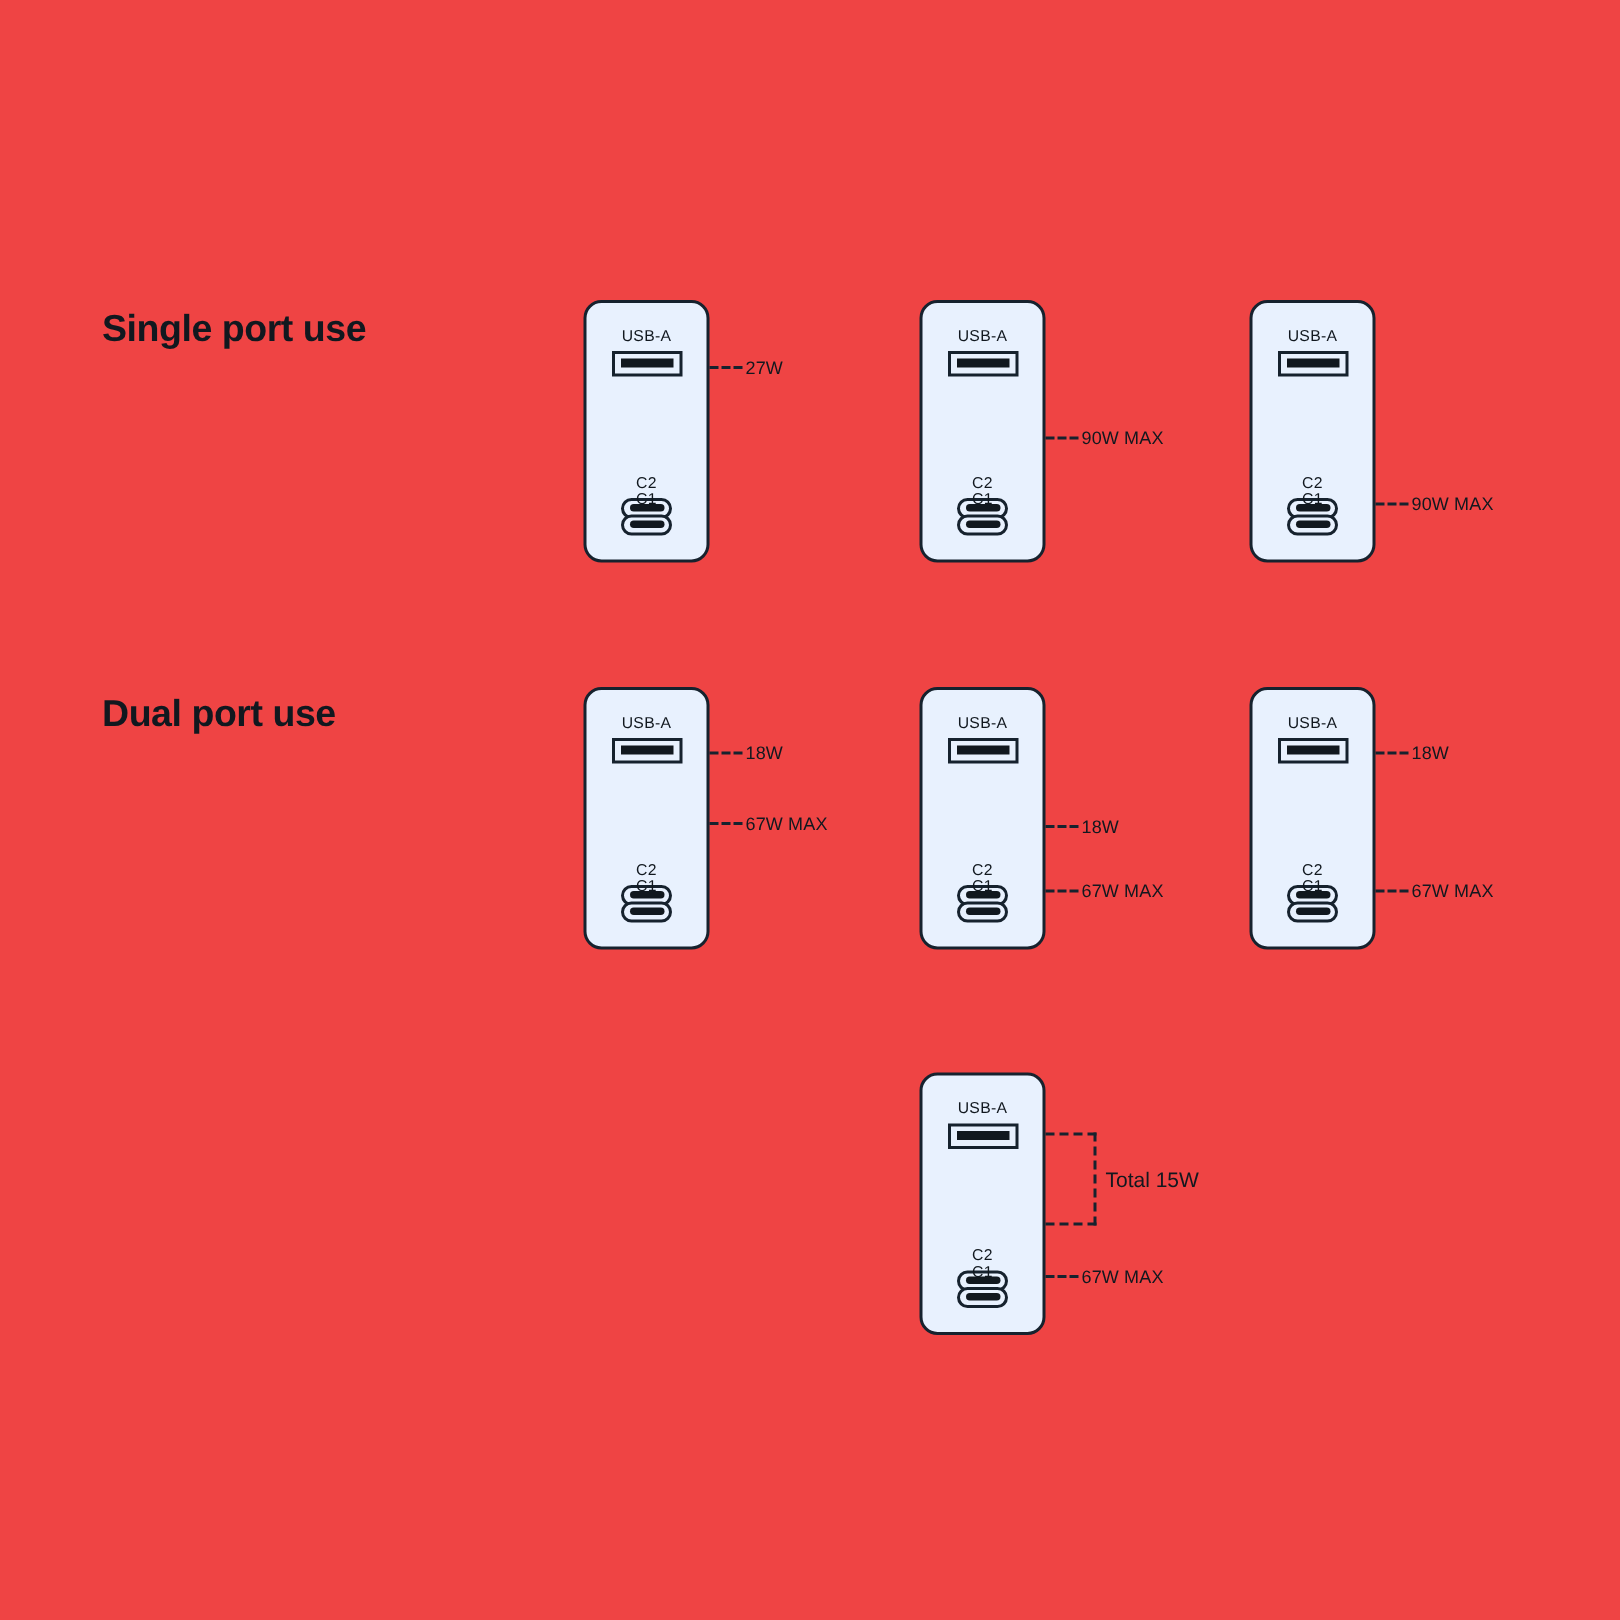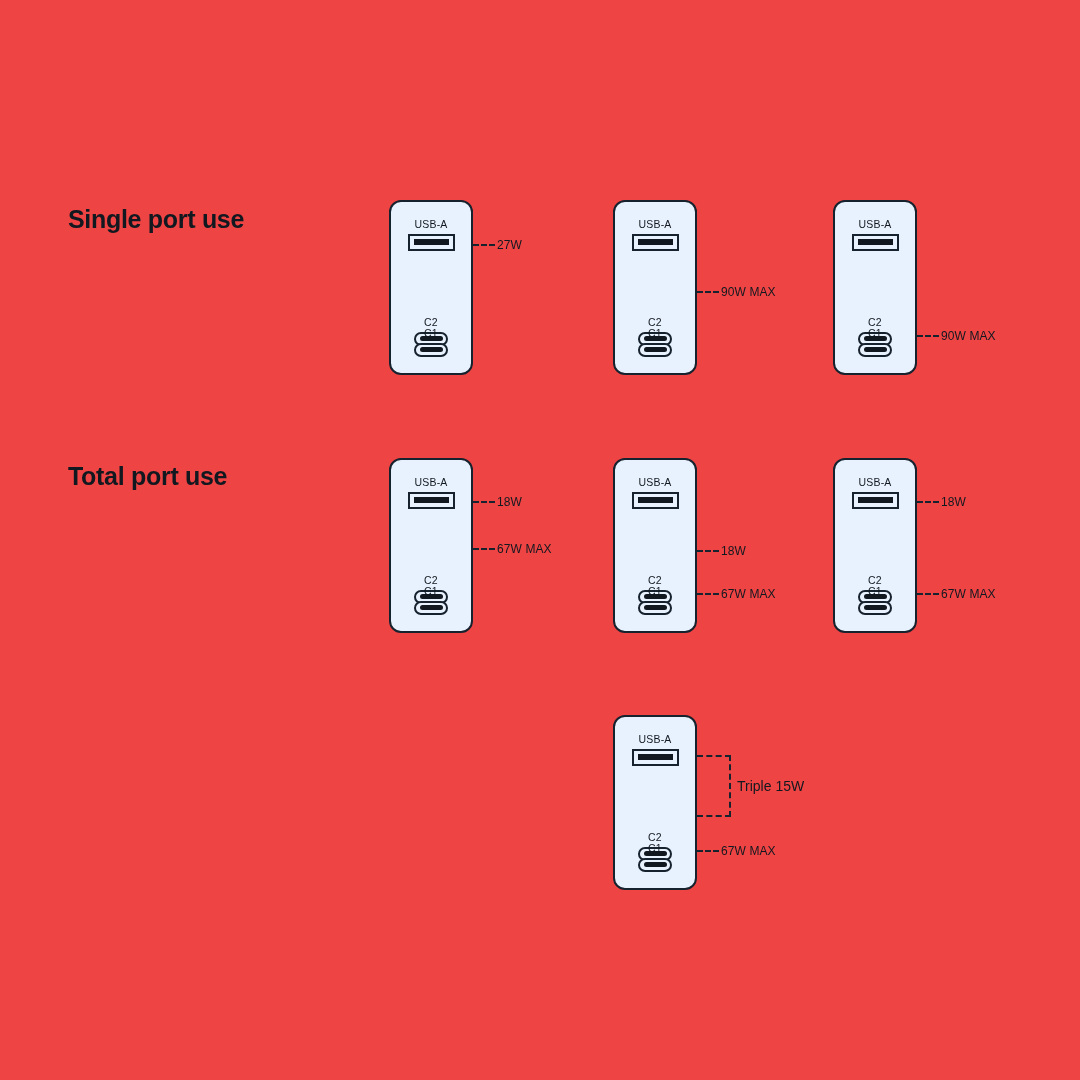--- a/index.html
+++ b/index.html
@@ -221,21 +221,21 @@
       <div class="usbc-port">
           <div class="usbc-inner"></div>
         </div>
     </div>
   </div>
   <div class="connector" style="left:917px; top:328px;">
     <div class="dash-line"></div>
     <div class="watt-label">90W MAX</div>
   </div>
 
-  <div class="section-title row2-title">Total port use</div>
+  <div class="section-title row2-title">Dual port use</div>
 
   <div class="charger" style="left:389px; top:458px;">
     <div class="port-group slot-usba">
       <div class="port-label">USB-A</div>
       <div class="usba-port">
           <div class="usba-bar"></div>
         </div>
     </div>
     <div class="port-group slot-c2">
       <div class="port-label">C2</div>
@@ -334,21 +334,21 @@
     <div class="port-group slot-c1">
       <div class="port-label">C1</div>
       <div class="usbc-port">
           <div class="usbc-inner"></div>
         </div>
     </div>
   </div>
 
   <div class="bracket-wrap" style="left:697px; top:755px;">
     <div class="bracket"></div>
-    <div class="bracket-label">Triple 15W</div>
+    <div class="bracket-label">Total 15W</div>
   </div>
 
   <div class="connector" style="left:697px; top:843px;">
     <div class="dash-line"></div>
     <div class="watt-label">67W MAX</div>
   </div>
 
 </div>
 
 </body></html>

